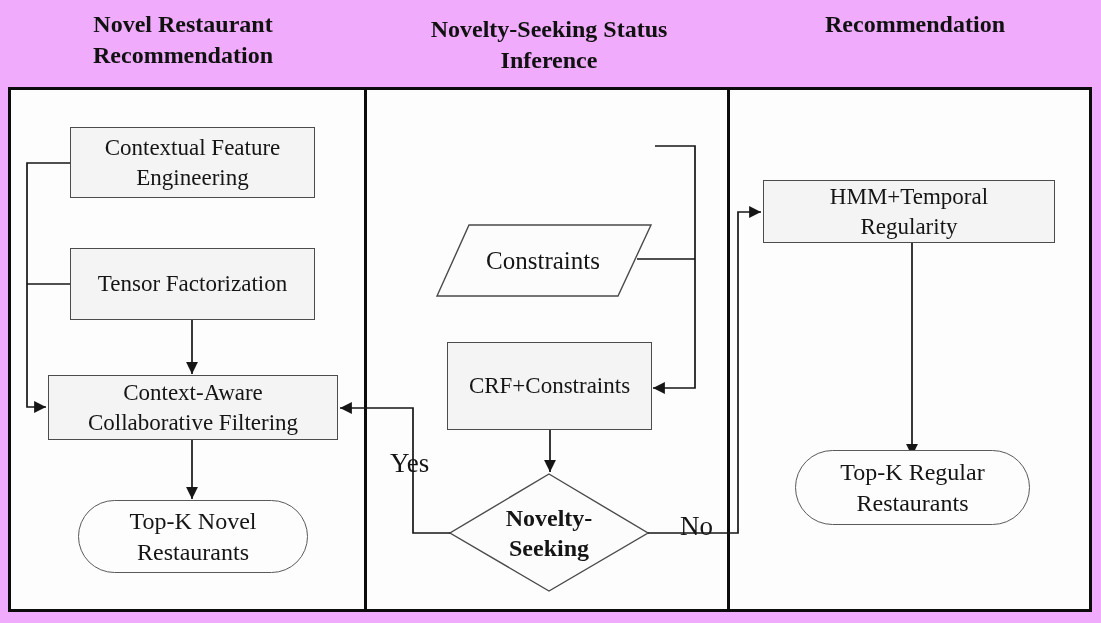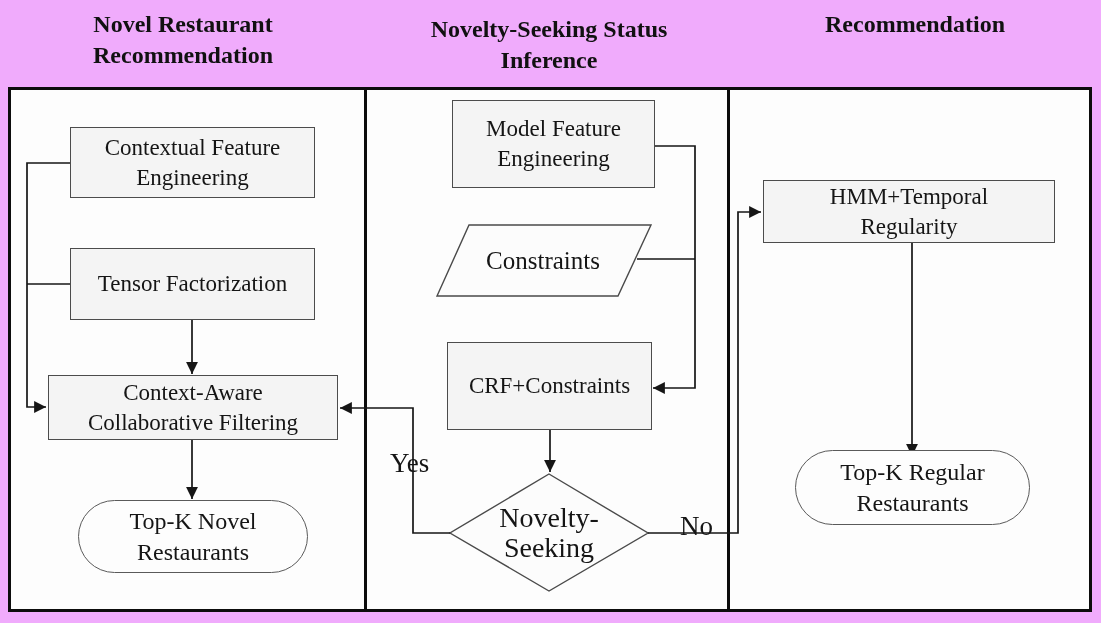--- a/index.html
+++ b/index.html
@@ -95,28 +95,25 @@
   <div class="node" style="left:70px;top:248px;width:245px;height:72px;">
     <span>Tensor Factorization</span>
   </div>
   <div class="node" style="left:48px;top:375px;width:290px;height:65px;">
     <span class="lbl-narrow" style="width:260px;">Context-Aware Collaborative Filtering</span>
   </div>
   <div class="node stadium" style="left:78px;top:500px;width:230px;height:73px;">
     <span class="lbl-narrow" style="width:180px;">Top-K Novel Restaurants</span>
   </div>
 
-  <div class="node" style="left:452px;top:100px;width:203px;height:88px;">
-    <span class="lbl-narrow" style="width:175px;">Model Feature Engineering</span>
-  </div>
   <div class="shape-label" style="left:443px;top:246px;width:200px;">Constraints</div>
   <div class="node" style="left:447px;top:342px;width:205px;height:88px;">
     <span>CRF+Constraints</span>
   </div>
-  <div class="shape-label" style="left:469px;top:503px;width:160px;font-size:28px;">
+  <div class="shape-label" style="left:469px;top:503px;width:160px;font-size:24px;font-weight:bold;">
     <div>Novelty-</div>
     <div>Seeking</div>
   </div>
 
   <div class="node" style="left:763px;top:180px;width:292px;height:63px;">
     <span class="lbl-narrow" style="width:210px;">HMM+Temporal Regularity</span>
   </div>
   <div class="node stadium" style="left:795px;top:450px;width:235px;height:75px;">
     <span class="lbl-narrow" style="width:185px;">Top-K Regular Restaurants</span>
   </div>

